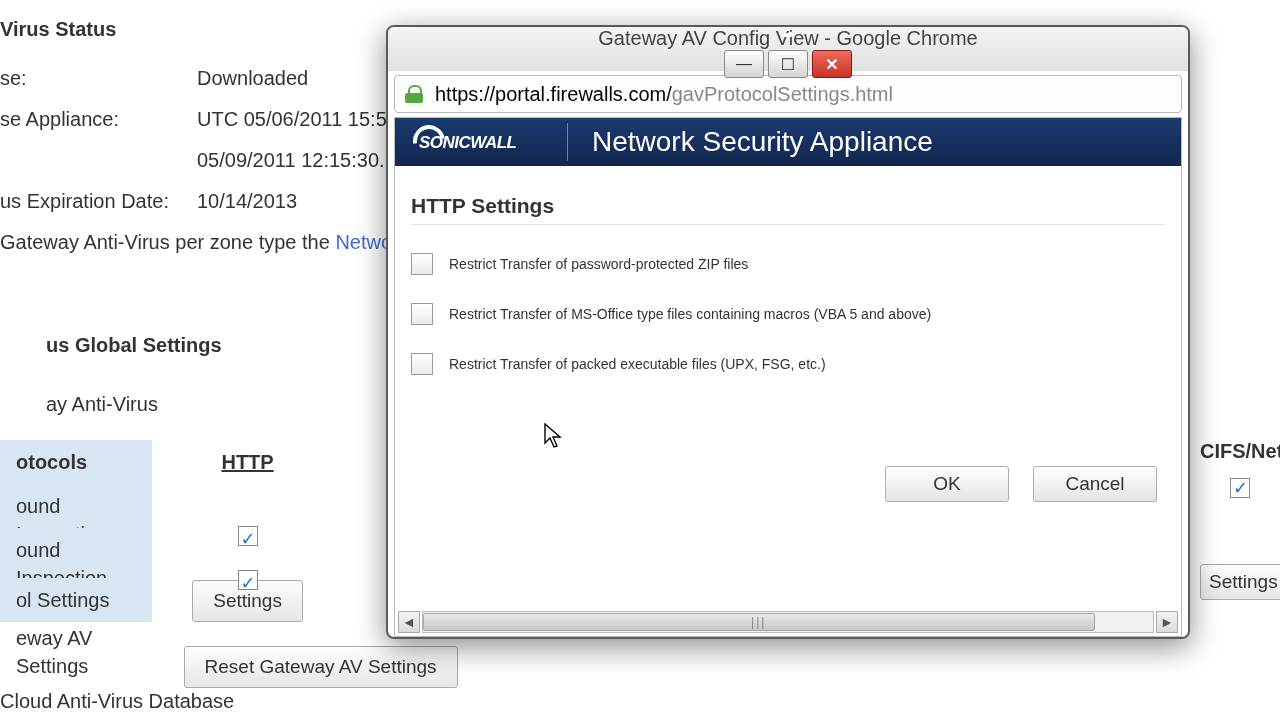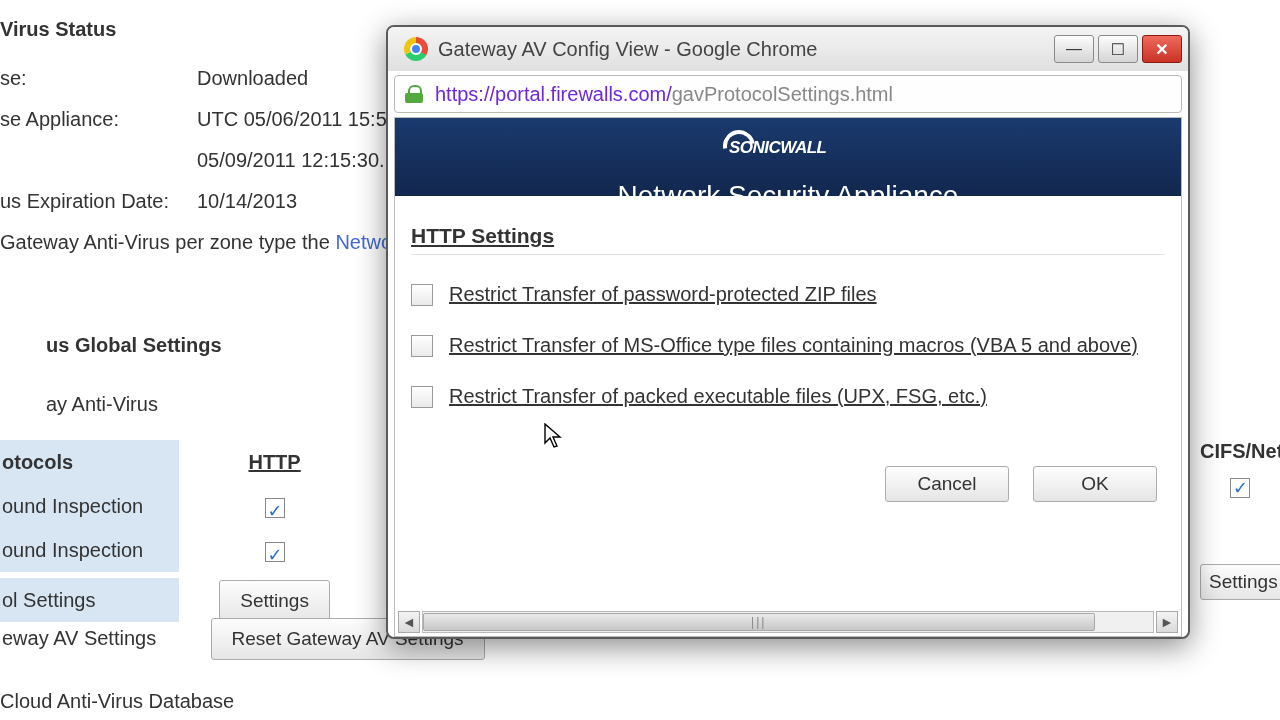--- a/index.html
+++ b/index.html
@@ -8,65 +8,65 @@
   
   .bg-page { position: absolute; inset: 0; font-size: 20px; }
   .bg-heading { font-weight: bold; color: #333; }
   .bg-row { display: flex; margin: 18px 0; }
   .bg-label { width: 197px; }
   .bg-link { color: #4169d1; }
   
   .bg-table { position: absolute; left: 0; top: 440px; }
   .bg-table .hdr { font-weight: bold; }
   .bg-table .cell { display: inline-block; text-align: center; }
-  .bg-table .c1 { width: 179px; text-align: left; background: #d8e6f4; padding: 8px 2px; border-bottom: 1px solid #fff; }
+  .bg-table .c1 { width: 152px; text-align: left; background: #d8e6f4; padding: 8px 16px; border-bottom: 1px solid #fff; }
   .bg-table .c2 { width: 180px; text-align: center; padding: 8px 0; text-decoration: underline; }
   .bg-table .rowt { height: 44px; line-height: 28px; }
   .bg-check { display: inline-block; width: 20px; height: 20px; border: 1px solid #888; background: #fff; position: relative; vertical-align: middle; }
   .bg-check.checked::after { content: "✓"; position: absolute; left: 2px; top: -2px; color: #2a6fc9; font-size: 18px; }
   .bg-btn { display: inline-block; background: linear-gradient(#fdfdfd,#e6e6e6); border: 1px solid #ababab; border-radius: 3px; padding: 6px 20px; font-size: 19px; color: #333; }
   
   .col-cifs { position: absolute; right: 0; top: 440px; font-size: 20px; text-align: center; width: 80px; }
   .col-cifs .hdr { font-weight: bold; margin-bottom: 10px; }
   
   
   .chrome-win { position: absolute; left: 386px; top: 25px; width: 804px; height: 614px;
     border: 2px solid #5a5a5a; border-radius: 8px; background: #fff;
     box-shadow: 0 8px 30px rgba(0,0,0,.45); overflow: hidden; }
-  .chrome-titlebar { height: 44px; background: linear-gradient(#f4f4f4,#e0e0e0); display: flex; align-items: center; padding: 0 6px; }
+  .chrome-titlebar { height: 44px; background: linear-gradient(#f4f4f4,#e0e0e0); display: flex; align-items: center; padding: 0 6px; flex-direction: column; }
   .chrome-icon { width: 24px; height: 24px; border-radius: 50%; margin: 0 10px;
     background: conic-gradient(#e74c3c 0 120deg,#2ecc71 120deg 240deg,#f1c40f 240deg 360deg); position: relative; }
   .chrome-icon::after { content:""; position:absolute; inset: 6px; border-radius:50%; background:#4285f4; border:2px solid #fff; }
   .chrome-title { font-size: 20px; color: #444; flex: 1; }
   .win-btns { display: flex; gap: 4px; }
   .win-btn { width: 40px; height: 28px; border: 1px solid #8a8a8a; border-radius: 3px;
     background: linear-gradient(#fdfdfd,#d4d4d4); display:flex; align-items:center; justify-content:center; font-size: 16px; }
   .win-btn.close { background: linear-gradient(#ef6a5e,#c93326); color: #fff; border-color:#8a1a10; font-weight: bold; }
   
   .chrome-addr { margin: 4px 6px; height: 38px; border: 1px solid #b9b9b9; border-radius: 4px;
     background: #fefefe; display: flex; align-items: center; padding: 0 10px; font-size: 20px; }
   .lock-icon { width: 18px; height: 18px; margin-right: 12px; position: relative; }
   .lock-icon::before { content:""; position:absolute; left:3px; top:0; width:10px; height:8px; border:2px solid #53a93f; border-bottom:none; border-radius: 6px 6px 0 0; }
   .lock-icon::after { content:""; position:absolute; left:0; top:8px; width:18px; height:10px; background:#53a93f; border-radius:2px; }
-  .addr-secure { color: #6d28d9; }
+  .addr-secure { color: #000000; }
   .addr-path { color: #888; }
   
   .popup-body { position: relative; height: calc(100% - 90px); border: 1px solid #bbb; margin: 0 6px 6px; background: #fff; }
   
-  .sw-header { height: 78px; background: linear-gradient(#1a3a6e,#12274e); display: flex; align-items: center; padding: 14px 18px; gap: 24px; flex-direction: column; }
+  .sw-header { height: 48px; background: linear-gradient(#1a3a6e,#12274e); display: flex; align-items: center; padding: 14px 18px; gap: 24px; }
   .sw-logo { width: 130px; height: 30px; position: relative; }
   .sw-logo-swoosh { position:absolute; left:0; top:-2px; width:32px; height:32px; border: 4px solid #fff; border-radius: 50%; border-right-color: transparent; border-bottom-color: transparent; transform: rotate(35deg); }
   .sw-logo-text { position:absolute; left:6px; top:6px; color:#fff; font-weight:bold; font-style:italic; font-size:17px; letter-spacing:-0.5px; }
   .sw-divider { width: 1px; height: 38px; background: rgba(255,255,255,.4); }
   .sw-title { color: #fff; font-size: 28px; }
   
-  .settings-area { padding: 28px 16px; text-decoration: underline; }
+  .settings-area { padding: 28px 16px; }
   .settings-heading { font-size: 21px; font-weight: bold; color: #333; margin-bottom: 6px; }
   .settings-hr { height:1px; background:#e2e2e2; margin-bottom: 22px; }
-  .opt-row { display: flex; align-items: center; gap: 16px; margin: 28px 0; font-size: 20px; color: #333; }
+  .opt-row { display: flex; align-items: center; gap: 16px; margin: 28px 0; font-size: 14px; color: #333; }
   .cb { width: 22px; height: 22px; border: 1px solid #9a9a9a; background: linear-gradient(#fff,#eaeaea); flex-shrink:0; }
   
   .dlg-btns { position: absolute; right: 24px; top: 348px; display: flex; gap: 24px; }
   .dlg-btn { width: 124px; height: 36px; border: 1px solid #adadad; border-radius: 3px;
     background: linear-gradient(#fefefe,#e5e5e5); font-size: 19px; color:#333; display:flex; align-items:center; justify-content:center; }
   
   .hscroll { position: absolute; left: 3px; right: 3px; bottom: 3px; height: 22px; display:flex; align-items:center; }
   .hs-btn { width: 22px; height: 22px; border:1px solid #aaa; background: linear-gradient(#f4f4f4,#dadada); display:flex; align-items:center; justify-content:center; font-size:14px; color:#555; }
   .hs-track { flex:1; height: 22px; border:1px solid #bbb; background: #f0f0f0; position:relative; margin:0 2px; }
   .hs-thumb { position:absolute; left:0; top:1px; bottom:1px; width: 92%; background: linear-gradient(#eaeaea,#c7c7c7); border:1px solid #a9a9a9; border-radius:2px; display:flex; align-items:center; justify-content:center; color:#888; font-size:12px; letter-spacing:2px; }
@@ -178,22 +178,22 @@
         <div class="cb"></div>
         <div>Restrict Transfer of MS-Office type files containing macros (VBA 5 and above)</div>
       </div>
       <div class="opt-row">
         <div class="cb"></div>
         <div>Restrict Transfer of packed executable files (UPX, FSG, etc.)</div>
       </div>
     </div>
 
     <div class="dlg-btns">
+      <div class="dlg-btn">OK</div>
       <div class="dlg-btn">Cancel</div>
-      <div class="dlg-btn">OK</div>
     </div>
 
     <div class="hscroll">
       <div class="hs-btn">◄</div>
       <div class="hs-track">
         <div class="hs-thumb">|||</div>
       </div>
       <div class="hs-btn">►</div>
     </div>
   </div>

